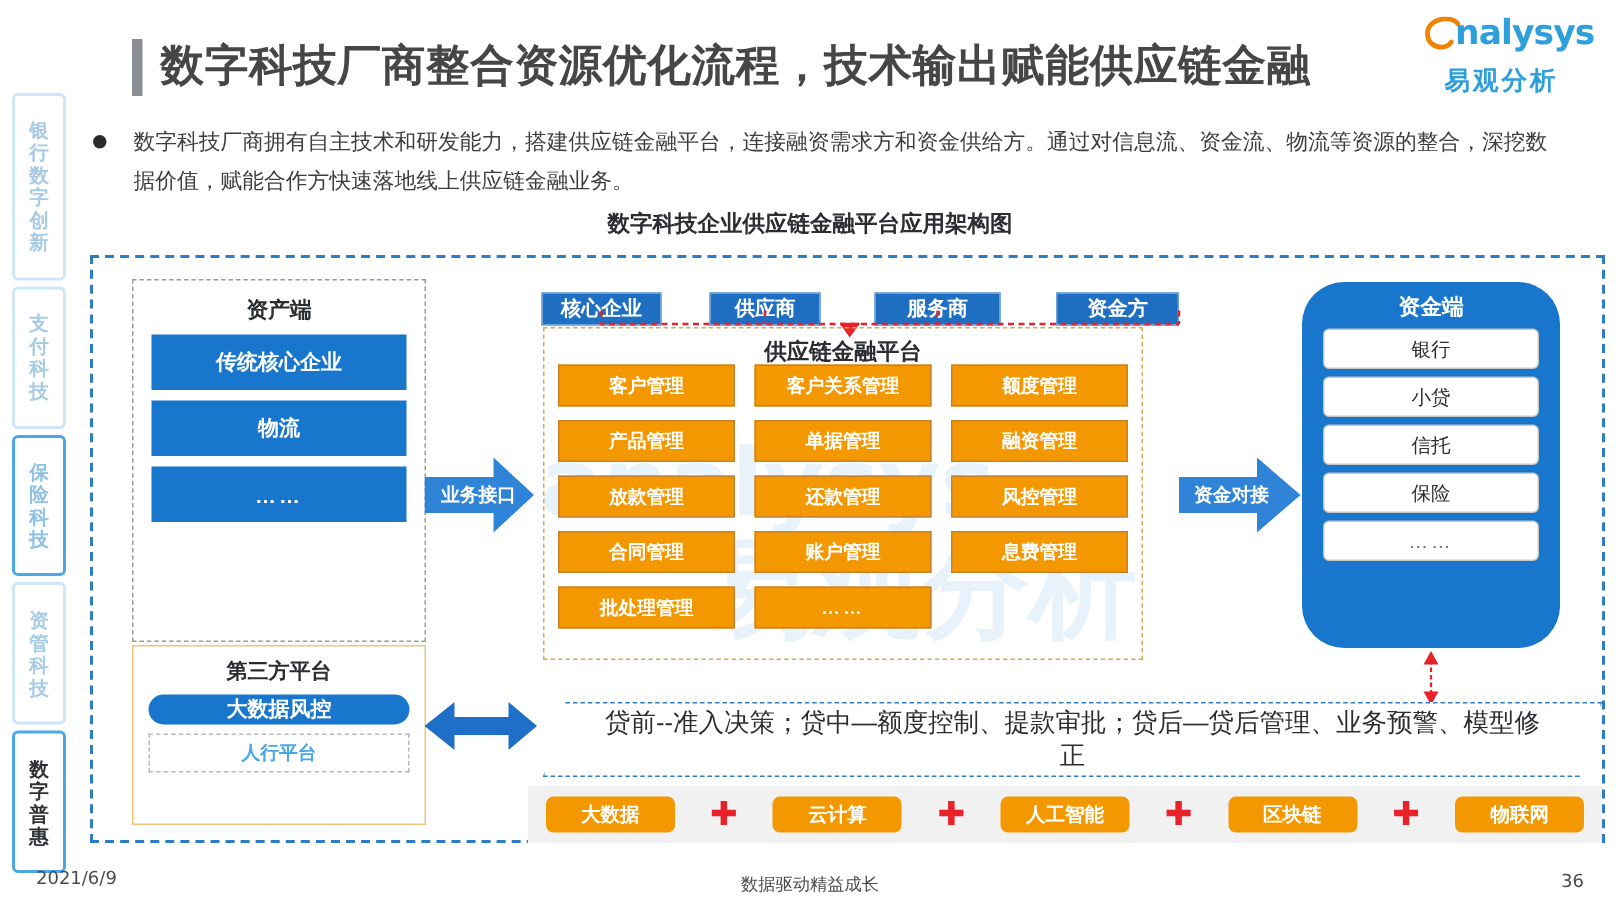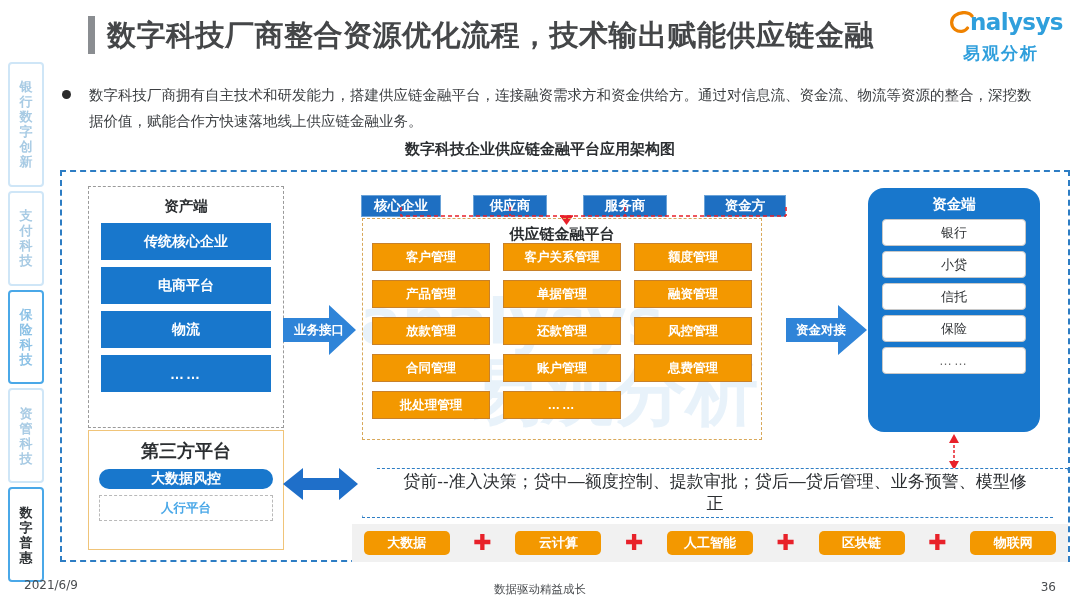--- a/index.html
+++ b/index.html
@@ -5,21 +5,21 @@
   * { box-sizing: border-box; margin: 0; padding: 0; }
   html, body {
     width: 1080px; height: 608px;
     background: #ffffff;
     font-family: "Liberation Sans", "DejaVu Sans", sans-serif;
     overflow: hidden;
   }
   #page { position: relative; width: 1080px; height: 608px; background:#fff; }
 
   
-  #title-bar { position:absolute; left:52px; top:16px; width:880px; height:48px; display:flex; align-items:flex-start;padding-left:36px; }
+  #title-bar { position:absolute; left:52px; top:16px; width:880px; height:48px; display:flex; align-items:flex-end;padding-left:36px; }
   #title-accent { width:7px; height:38px; background:#8a8d91; margin-right:12px; flex:0 0 auto; }
   #page-title { font-size:29px; font-weight:700; color:#444648; letter-spacing:0.5px; white-space:nowrap; }
 
   
   #logo { position:absolute; right:18px; top:8px; width:122px; height:58px; text-align:center; }
   #logo-row { position:relative; height:32px; }
   #logo-swirl { position:absolute; left:10px; top:3px; width:26px; height:24px; }
   #logo-word { position:absolute; left:30px; top:1px; font-size:23px; font-weight:700; color:#2f9fdc; letter-spacing:-0.6px; font-family:"DejaVu Sans", sans-serif; }
   #logo-cn { font-size:17px; font-weight:700; color:#2f9fdc; letter-spacing:2px; margin-top:2px; }
 
@@ -49,21 +49,21 @@
 
   
   #asset-box { position:absolute; left:88px; top:186px; width:196px; height:242px; border:1.5px dashed #9a9a9a; background:#fff; }
   #asset-title { text-align:center; font-size:14.5px; font-weight:700; color:#2b2e31; margin-top:10px; }
   .blue-bar { margin:7px 12px 0 12px; height:37px; background:#1877cc; color:#fff; font-size:14px; font-weight:700;
               display:flex; align-items:center; justify-content:center; }
   .dots { letter-spacing:2px; }
 
   
   #third-box { position:absolute; left:88px; top:430px; width:196px; height:120px; border:1.5px solid #f0c479; background:#fff; }
-  #third-title { text-align:center; font-size:18px; font-weight:700; color:#2b2e31; margin-top:8px; }
+  #third-title { text-align:center; font-size:14px; font-weight:700; color:#2b2e31; margin-top:8px; }
   #bigdata-bar { margin:6px 10px 0 10px; height:20px; background:#1877cc; color:#fff; font-size:14px; font-weight:700;
                  display:flex; align-items:center; justify-content:center;border-radius:11px; }
   #renhang { margin:6px 10px 0 10px; height:26px; border:1px dashed #b9b9b9; background:#fff; color:#4aa8e8;
              font-size:12.5px; font-weight:700; display:flex; align-items:center; justify-content:center; }
 
   
   .arrow-right { position:absolute; color:#fff; font-size:12.5px; font-weight:700;
                  display:flex; align-items:center; justify-content:flex-start; padding-left:7px; }
   .arrow-right svg { position:absolute; left:0; top:0; }
   .arrow-right .lbl { position:relative; z-index:2; }
@@ -88,21 +88,21 @@
   #loan-text { font-size:17px; line-height:22px; color:#2b2e31; text-align:center; width:640px; }
 
   
   #tech-strip { position:absolute; left:352px; top:524px; width:716px; height:38px; background:#f1f1f1;
                 display:flex; align-items:center; justify-content:space-around; }
   .tchip { height:24px; min-width:86px; padding:0 12px; background:#f39800; color:#fff; font-size:13px; font-weight:700;
            border-radius:5px; display:flex; align-items:center; justify-content:center; }
   .plus { color:#e8212a; font-size:22px; font-weight:700; line-height:1; }
 
   
-  #fund-box { position:absolute; left:868px; top:188px; width:172px; height:244px; background:#1877cc; border-radius:16px; }
+  #fund-box { position:absolute; left:868px; top:188px; width:172px; height:244px; background:#1877cc; border-radius:28px; }
   #fund-title { text-align:center; font-size:14.5px; font-weight:700; color:#fff; margin-top:7px; }
   .wcell { margin:5px 14px 0 14px; height:27px; background:#fff; border:1px solid #c8c8c8; border-radius:4px;
            color:#2b2e31; font-size:13px; display:flex; align-items:center; justify-content:center; }
   .wcell.dots { color:#6b6b6b; letter-spacing:2px; }
 
   
   #footer-date { position:absolute; left:24px; top:578px; font-size:12px; color:#4a4d50; font-family:"DejaVu Sans", sans-serif; }
   #footer-center { position:absolute; left:0; top:582px; width:1080px; text-align:center; font-size:11.5px; color:#4a4d50; }
   #footer-page { position:absolute; right:24px; top:580px; font-size:12px; color:#4a4d50; font-family:"DejaVu Sans", sans-serif; }
 
@@ -180,21 +180,20 @@
   <div id="chart-caption">数字科技企业供应链金融平台应用架构图</div>
 
   <div id="frame"></div>
 
   <div class="wm" id="wm1">analysys</div>
   <div class="wm" id="wm2">易观分析</div>
 
   <div id="asset-box">
     <div id="asset-title">资产端</div>
     <div class="blue-bar">传统核心企业</div>
-    <div class="blue-bar">电商平台</div>
     <div class="blue-bar">物流</div>
     <div class="blue-bar dots">……</div>
   </div>
 
   <div id="third-box">
     <div id="third-title">第三方平台</div>
     <div id="bigdata-bar">大数据风控</div>
     <div id="renhang">人行平台</div>
   </div>
 

